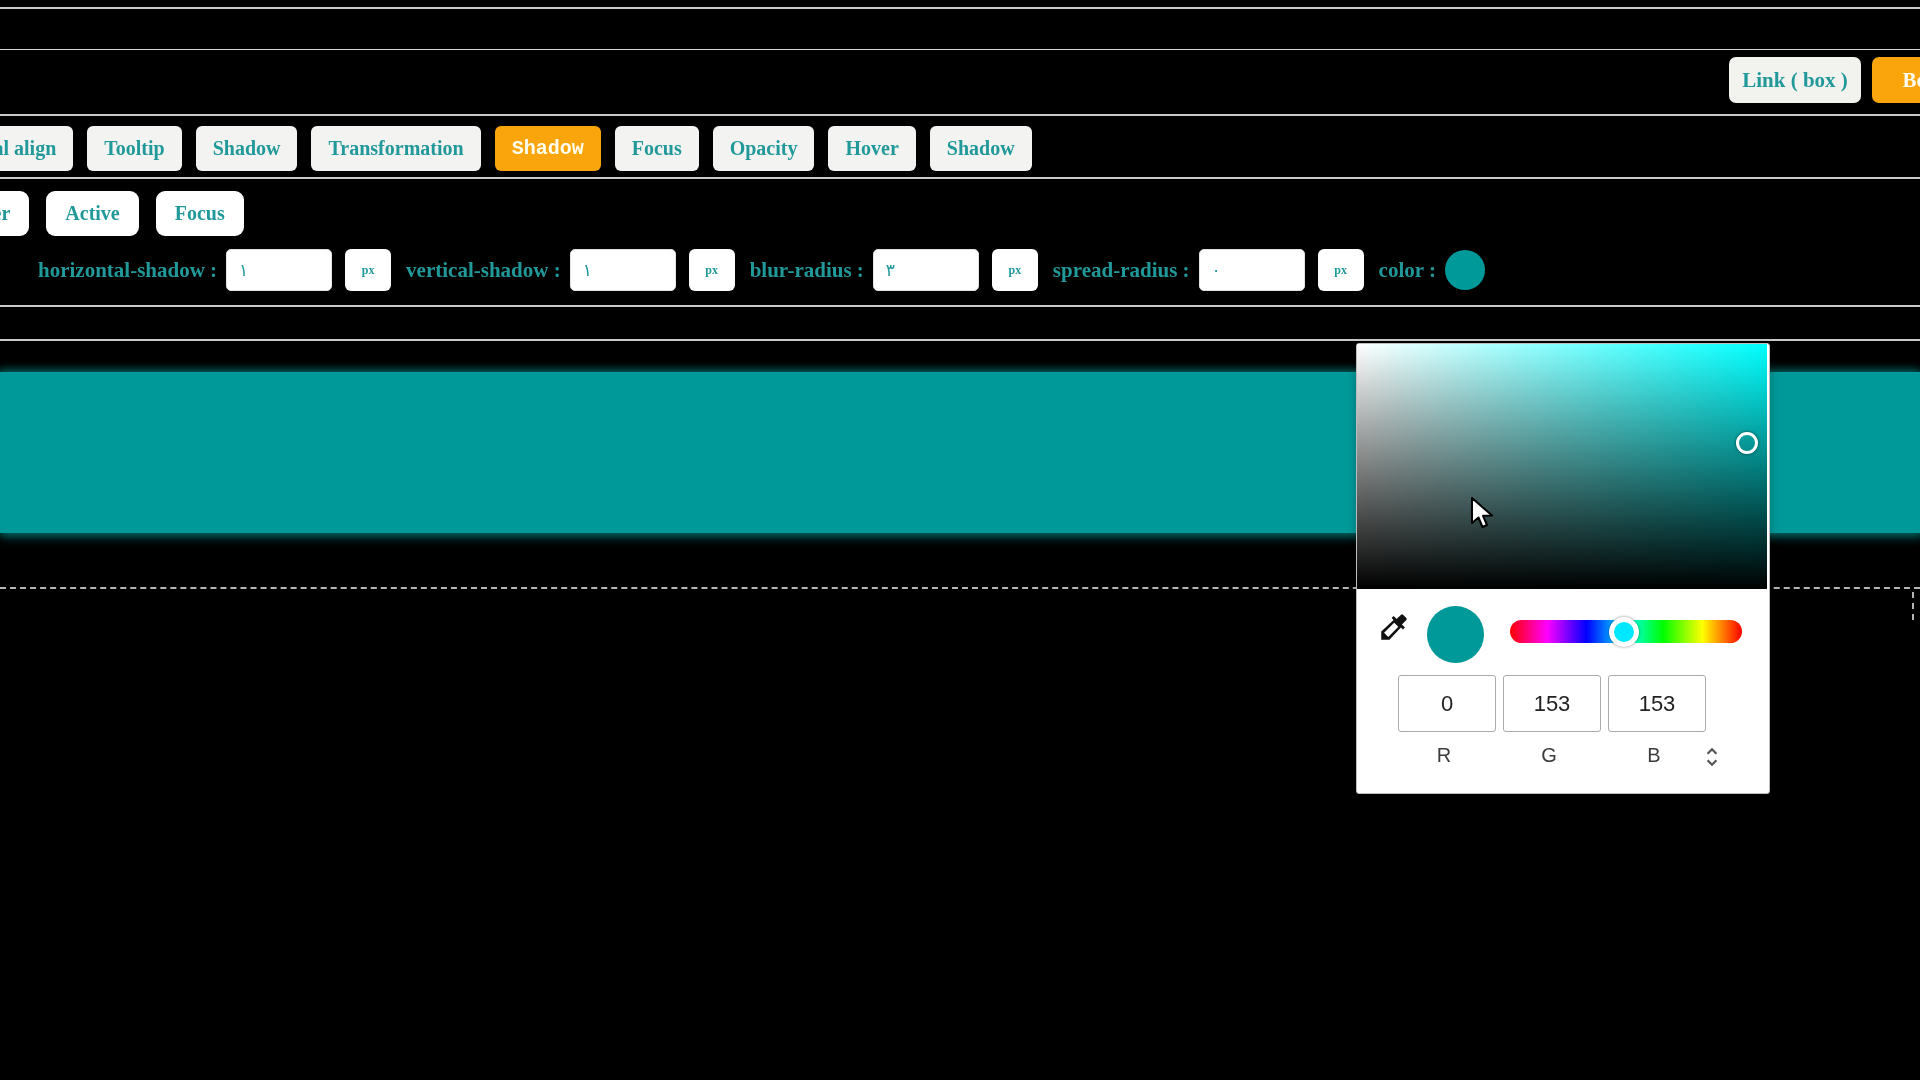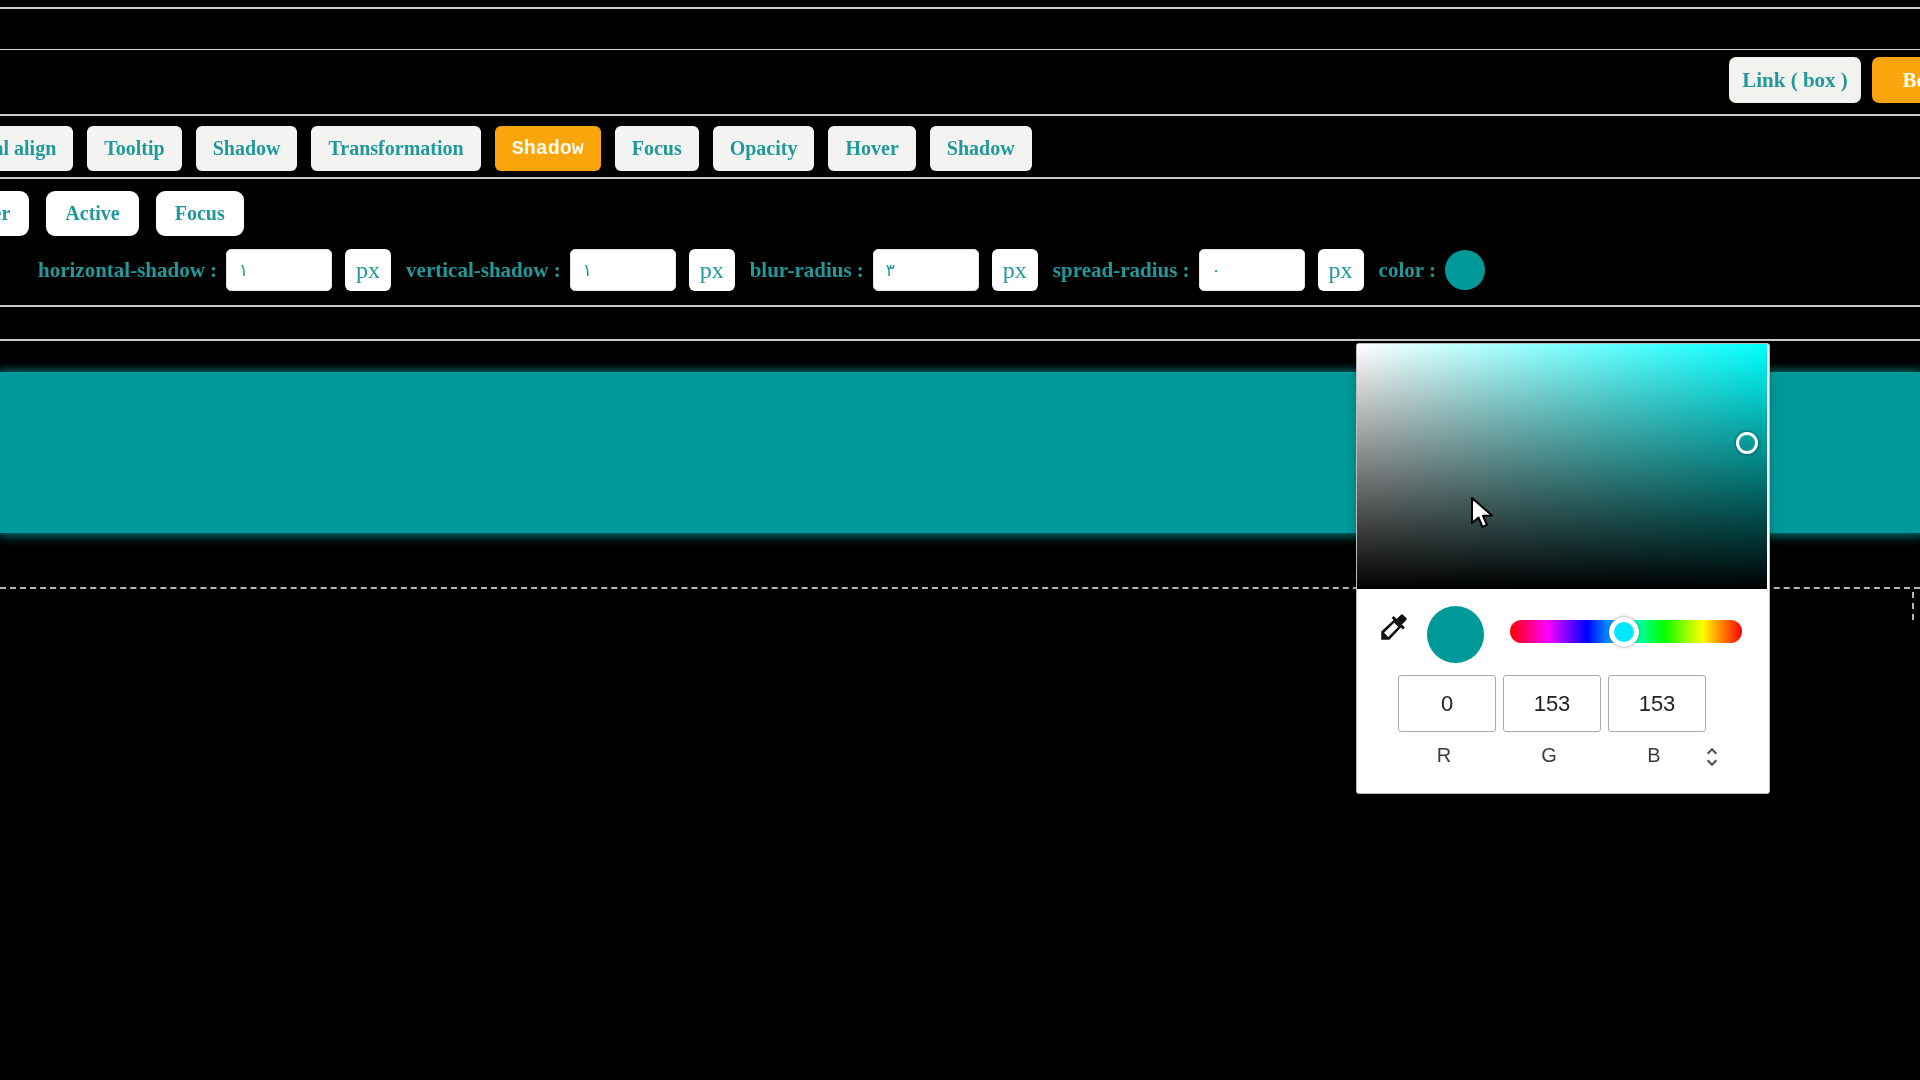--- a/index.html
+++ b/index.html
@@ -30,21 +30,21 @@
        white-space:nowrap;cursor:pointer;}
 
   
   #controls{position:absolute;top:249px;left:38px;display:flex;align-items:center;}
   .ctl-label{color:#21999b;font-weight:bold;font-size:21px;white-space:nowrap;margin-right:9px;text-align:right;}
   .ctl-input{width:92px;height:40px;border:1px solid #e3e3e3;border-radius:5px;
        box-shadow:0 2px 3px rgba(0,0,0,.10);margin-right:13px;padding:0 0 0 12px;
        font-family:"DejaVu Sans",sans-serif;font-size:17px;color:#21999b;outline:none;}
   .px-box{width:46px;height:42px;background:#fff;border-radius:6px;
        box-shadow:0 1px 4px rgba(0,0,0,.18);display:flex;align-items:center;justify-content:center;
-       color:#21999b;font-weight:normal;font-size:24px;margin-right:15px;}
+       color:#21999b;font-weight:bold;font-size:12px;margin-right:15px;}
   #color-swatch-ctl{width:40px;height:40px;border-radius:50%;background:#009999;
        box-shadow:0 1px 3px rgba(0,0,0,.25);cursor:pointer;}
 
   
   #demo-bar{position:absolute;top:372px;left:0;width:1920px;height:161px;background:#009999;
        box-shadow:2px 2px 9px 2px rgba(0,153,153,.6), -2px -2px 9px 1px rgba(0,153,153,.35);}
 
   
   #dash-top{position:absolute;top:587px;left:0;width:1920px;height:0;border-top:2px dashed #b5b5b5;}
   #dash-right{position:absolute;top:592px;left:1912px;height:28px;width:0;border-left:2px dashed #b5b5b5;}

